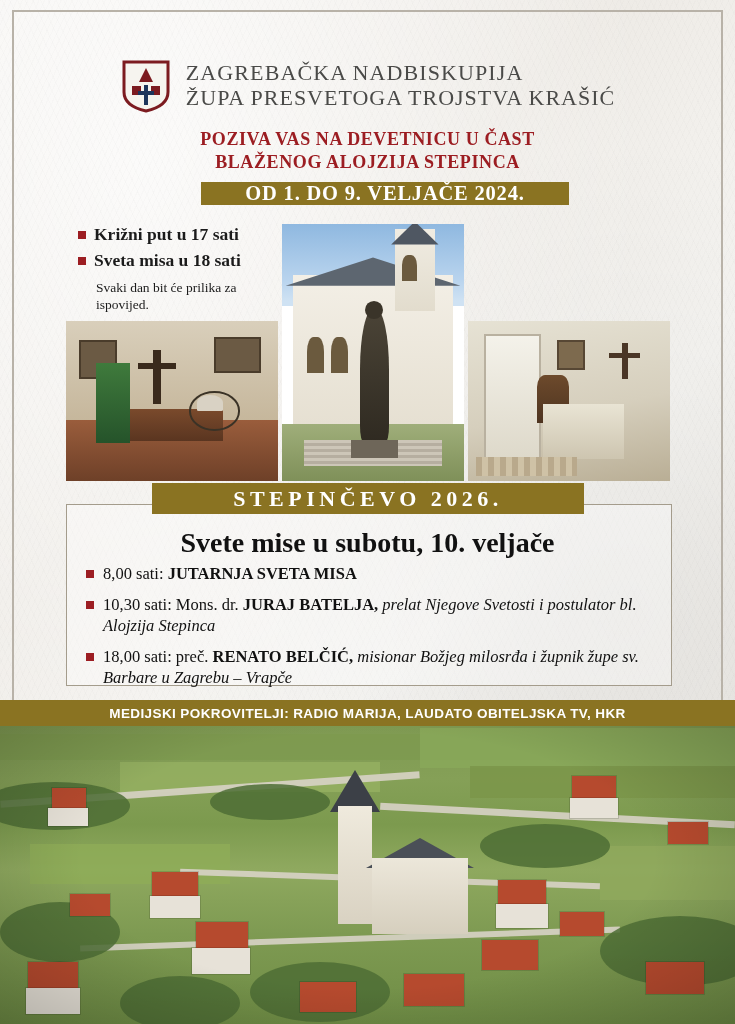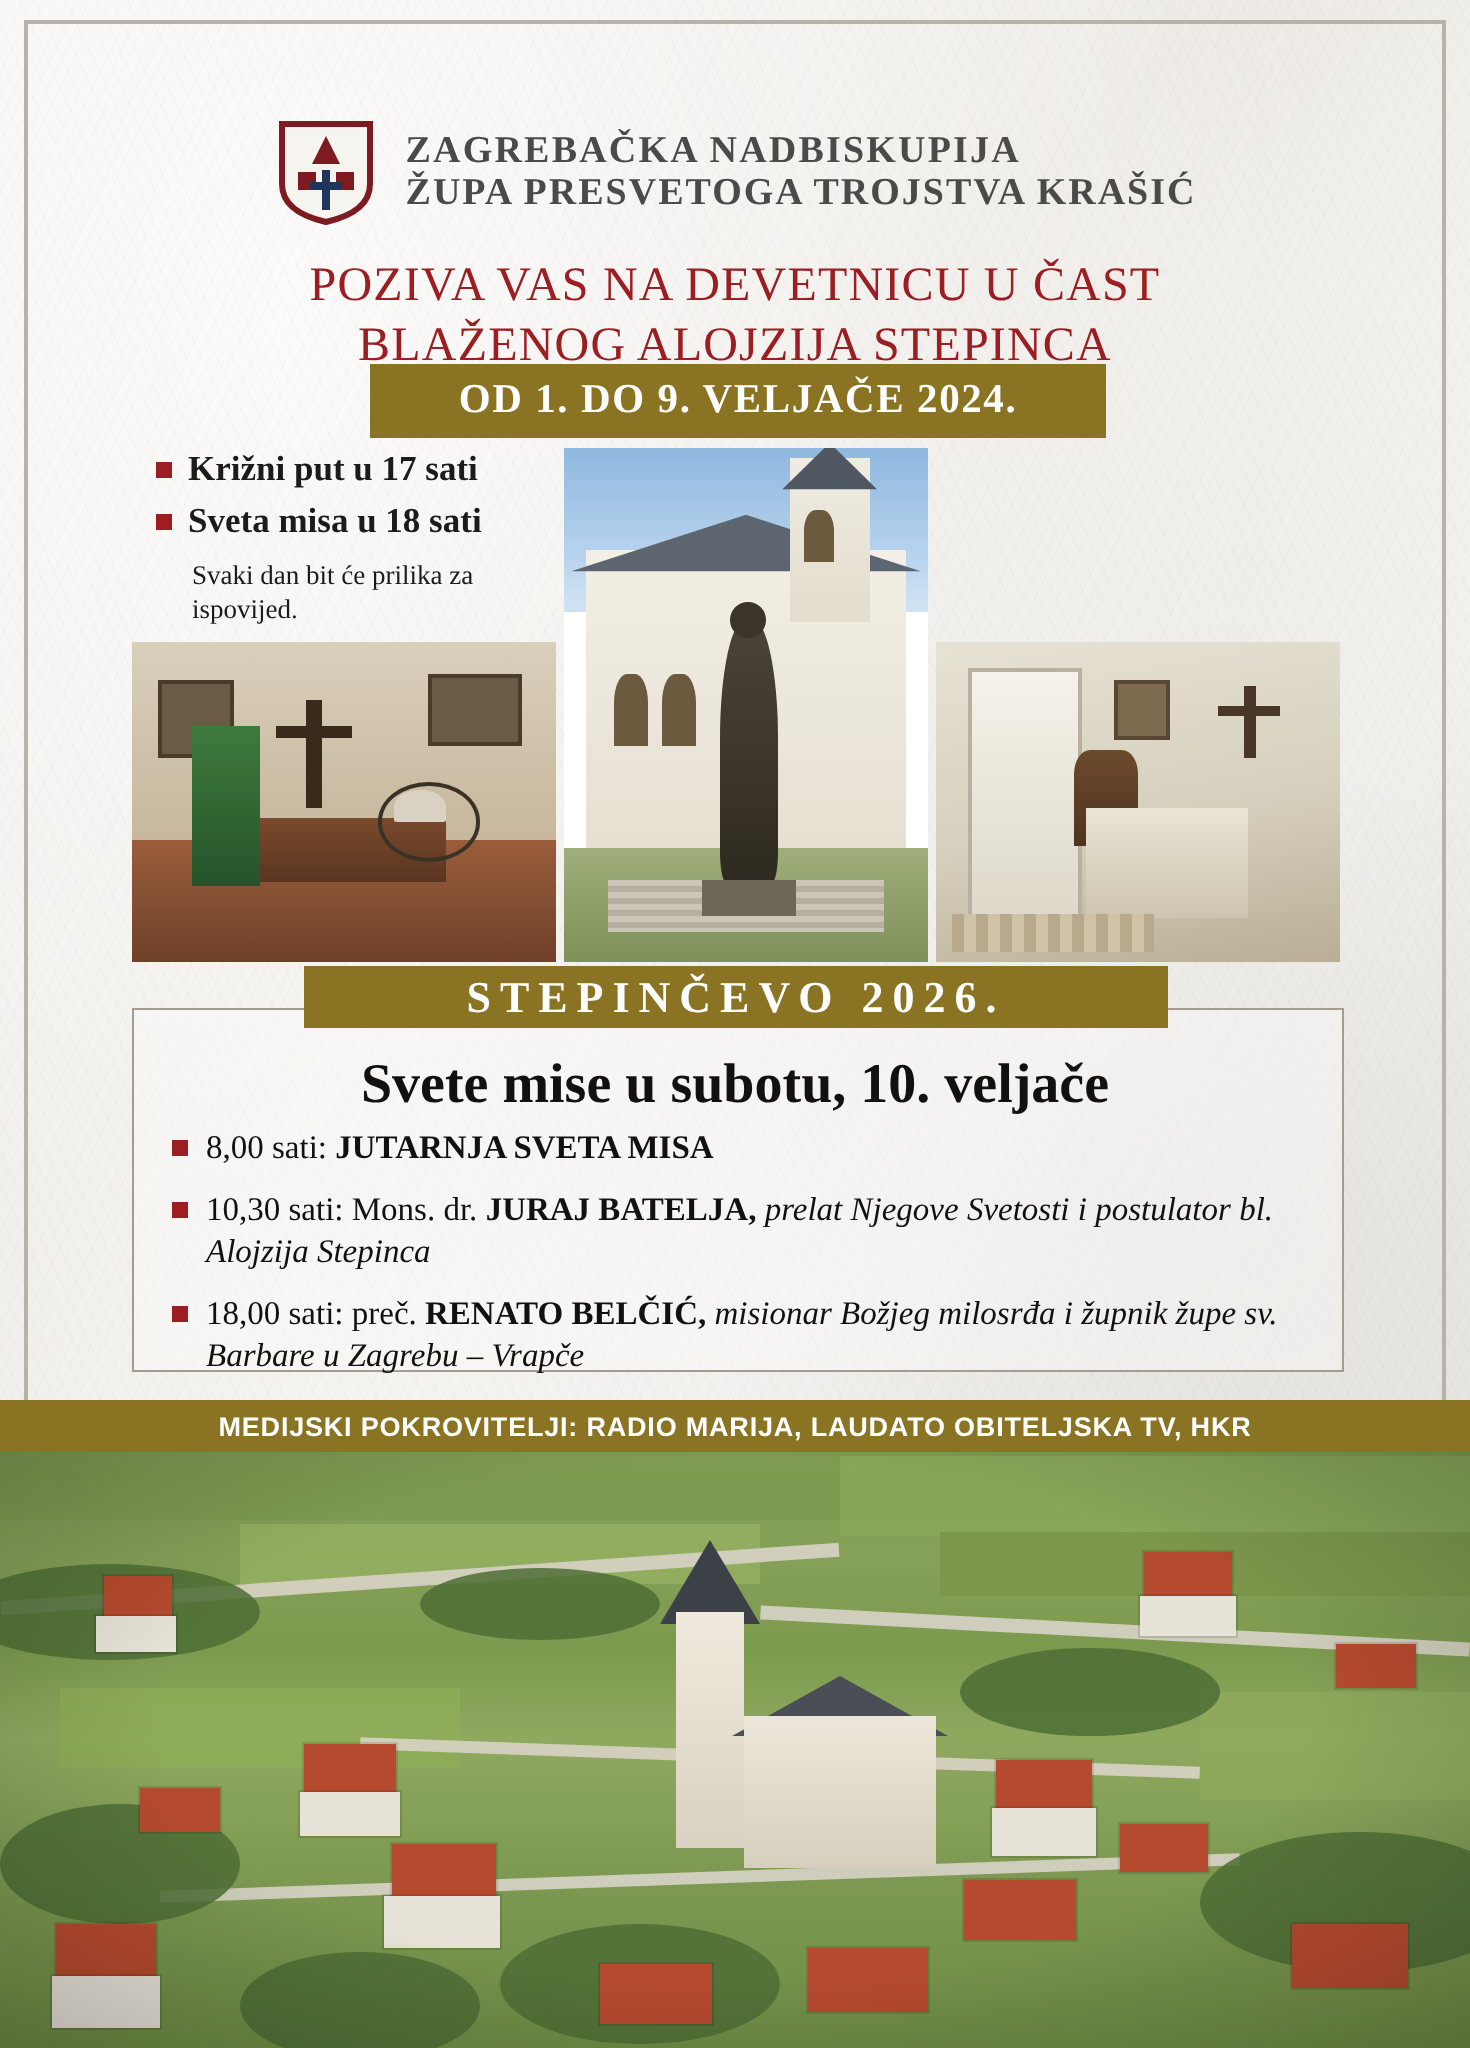--- a/index.html
+++ b/index.html
@@ -73,47 +73,47 @@
     height: 56px;
     position: relative;
     flex: none;
   }
   .crest svg { display: block; }
   .diocese {
     line-height: 1.12;
   }
   .diocese .line1,
   .diocese .line2 {
-    font-size: 19px;
+    font-size: 22px;
     letter-spacing: 1.1px;
     color: #4a4a48;
-    font-weight: 700;
+    font-weight: 400;
     white-space: nowrap;
   }
   .diocese .line2 { letter-spacing: 1.0px; }
 
   
   .invite {
     position: absolute;
     top: 128px;
     left: 0;
     right: 0;
     text-align: center;
     color: #9c1d22;
-    font-weight: normal;
-    font-size: 24px;
+    font-weight: bold;
+    font-size: 18px;
     letter-spacing: 0.6px;
     line-height: 1.26;
   }
   .date-band {
     position: absolute;
     top: 182px;
-    left: 185px;
+    left: 201px;
     width: 368px;
-    height: 37px;
+    height: 23px;
     background: #8a7322;
     display: flex;
     align-items: center;
     justify-content: center;
   }
   .date-band span {
     color: #ffffff;
     font-weight: bold;
     font-size: 20.5px;
     letter-spacing: 0.8px;

